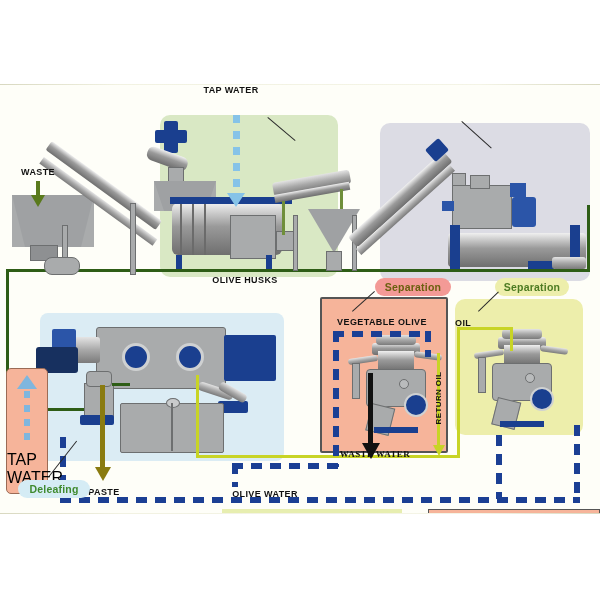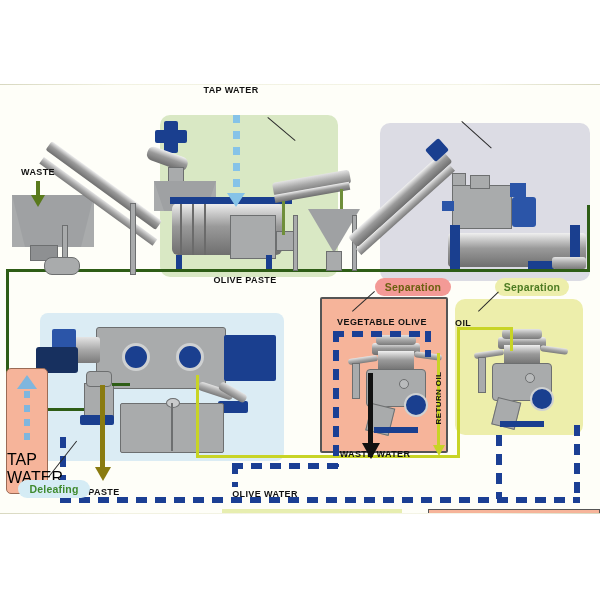--- a/index.html
+++ b/index.html
@@ -26,21 +26,21 @@
 
   
   .leader{position:absolute;height:1px;background:#2b2b2b;transform-origin:0 0;}
 
   
   .lbl{position:absolute;font-size:9px;font-weight:bold;color:#111;letter-spacing:.4px;line-height:11px;text-align:center;}
   #lbl-olives{left:10px;top:82px;width:56px;}
   #lbl-tap-top{left:200px;top:0px;width:62px;}
   #lbl-olive-paste{left:190px;top:190px;width:110px;}
   #lbl-veg-water{left:322px;top:232px;width:120px;}
-  #lbl-waste-water{left:320px;top:364px;width:110px;}
+  #lbl-waste-water{left:320px;top:364px;width:110px;font-family:Liberation Serif, serif;}
   #lbl-return-oil{position:absolute;left:403px;top:300px;width:70px;font-size:8px;font-weight:bold;color:#111;
      transform:rotate(-90deg);transform-origin:50% 50%;letter-spacing:.4px;}
   #lbl-oil{left:455px;top:233px;width:40px;text-align:left;}
   #lbl-husks{left:78px;top:402px;width:52px;}
   #lbl-return-water{left:210px;top:404px;width:110px;}
 
   
   #tapwater-box{position:absolute;left:6px;top:283px;width:40px;height:124px;background:#f6b49a;border:1px solid #9b6b55;border-radius:5px;}
   #tapwater-box .arrowup{position:absolute;left:10px;top:6px;width:20px;height:16px;}
   #tapwater-box .dashcol{position:absolute;left:17px;top:22px;width:6px;height:56px;
@@ -225,21 +225,21 @@
     <div id="tapwater-box">
       <div class="arrowup">
         <div style="position:absolute;left:0;top:0;width:0;height:0;border-left:10px solid transparent;border-right:10px solid transparent;border-bottom:14px solid #7fb6de;"></div>
       </div>
       <div class="dashcol"></div>
       <div class="txt">TAP WATER</div>
     </div>
 
     <div class="lbl" id="lbl-olives">WASTE</div>
     <div class="lbl" id="lbl-tap-top">TAP WATER</div>
-    <div class="lbl" id="lbl-olive-paste">OLIVE PASTE</div>
+    <div class="lbl" id="lbl-olive-paste">OLIVE HUSKS</div>
     <div class="lbl" id="lbl-veg-water">VEGETABLE OLIVE</div>
     <div class="lbl" id="lbl-waste-water">WASTE WATER</div>
     <div id="lbl-return-oil">RETURN OIL</div>
     <div class="lbl" id="lbl-oil">OIL</div>
     <div class="lbl" id="lbl-husks">PASTE</div>
     <div class="lbl" id="lbl-return-water">OLIVE WATER</div>
 
     <div class="leader" style="left:268px;top:32px;width:36px;transform:rotate(40deg);"></div>
 
     <div class="leader" style="left:462px;top:36px;width:40px;transform:rotate(42deg);"></div>

